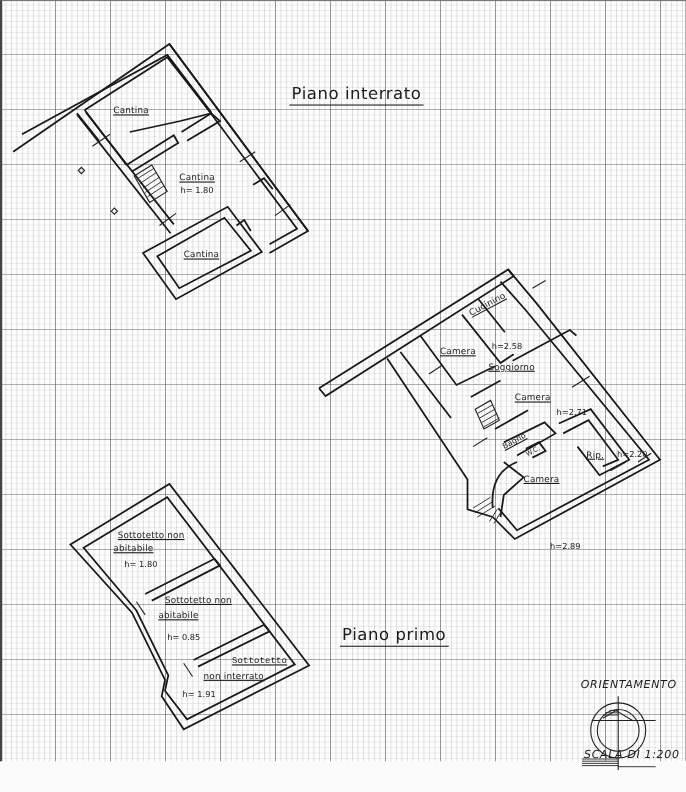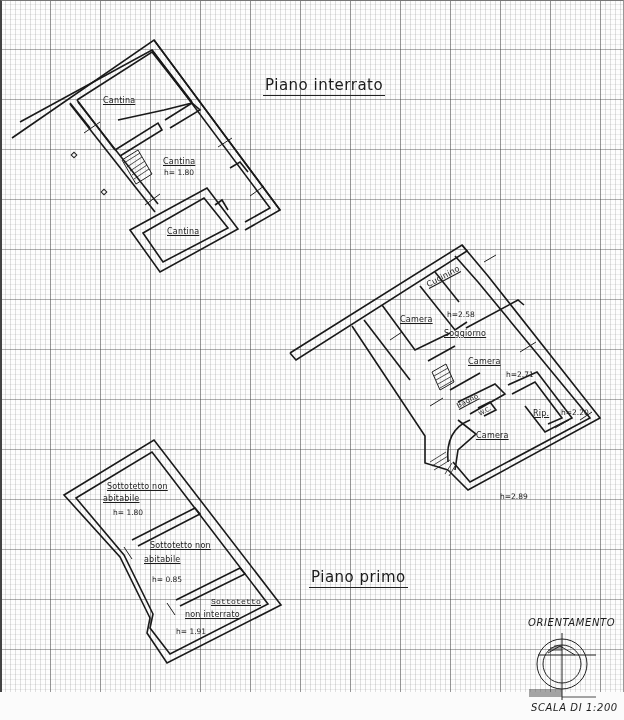--- a/index.html
+++ b/index.html
@@ -194,17 +194,17 @@
   <div class="lbl h" style="left:500px; top:444px;margin-top:48px;">h=2.89</div>
 
   <div class="lbl room" style="left:107px; top:482px;">Sottotetto non</div>
   <div class="lbl room" style="left:103px; top:494px;">abitabile</div>
   <div class="lbl h" style="left:113px; top:508px;">h= 1.80</div>
   <div class="lbl room" style="left:150px; top:541px;">Sottotetto non</div>
   <div class="lbl room" style="left:144px; top:555px;">abitabile</div>
   <div class="lbl h" style="left:152px; top:575px;">h= 0.85</div>
   <div class="lbl room" style="left:211px; top:597px;font-family:Liberation Mono, monospace;">Sottotetto</div>
   <div class="lbl room" style="left:185px; top:610px;">non interrato</div>
-  <div class="lbl h" style="left:176px; top:627px;">h= 1.91</div>
+  <div class="lbl h" style="left:166px; top:627px;">h= 1.91</div>
 
   <div class="lbl legend-text" style="left:504px; top:617px;margin-left:24px;">ORIENTAMENTO</div>
-  <div class="lbl legend-text" style="left:531px; top:702px;">SCALA DI 1:200</div>
+  <div class="lbl legend-text" style="left:531px; top:681px;">SCALA DI 1:200</div>
 </div>
 
 </body></html>

